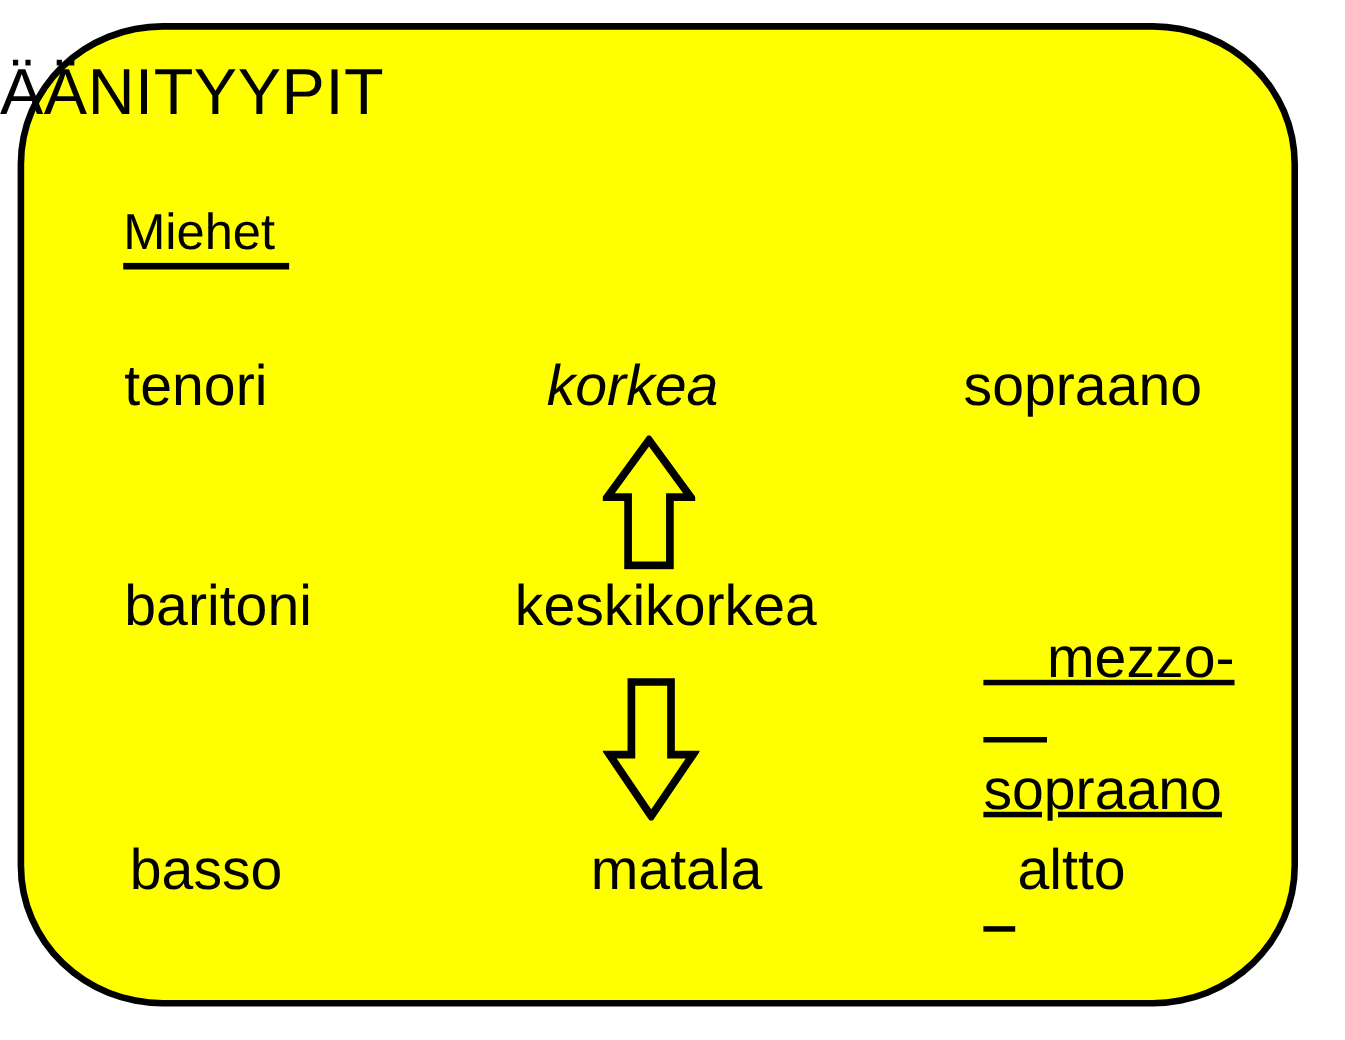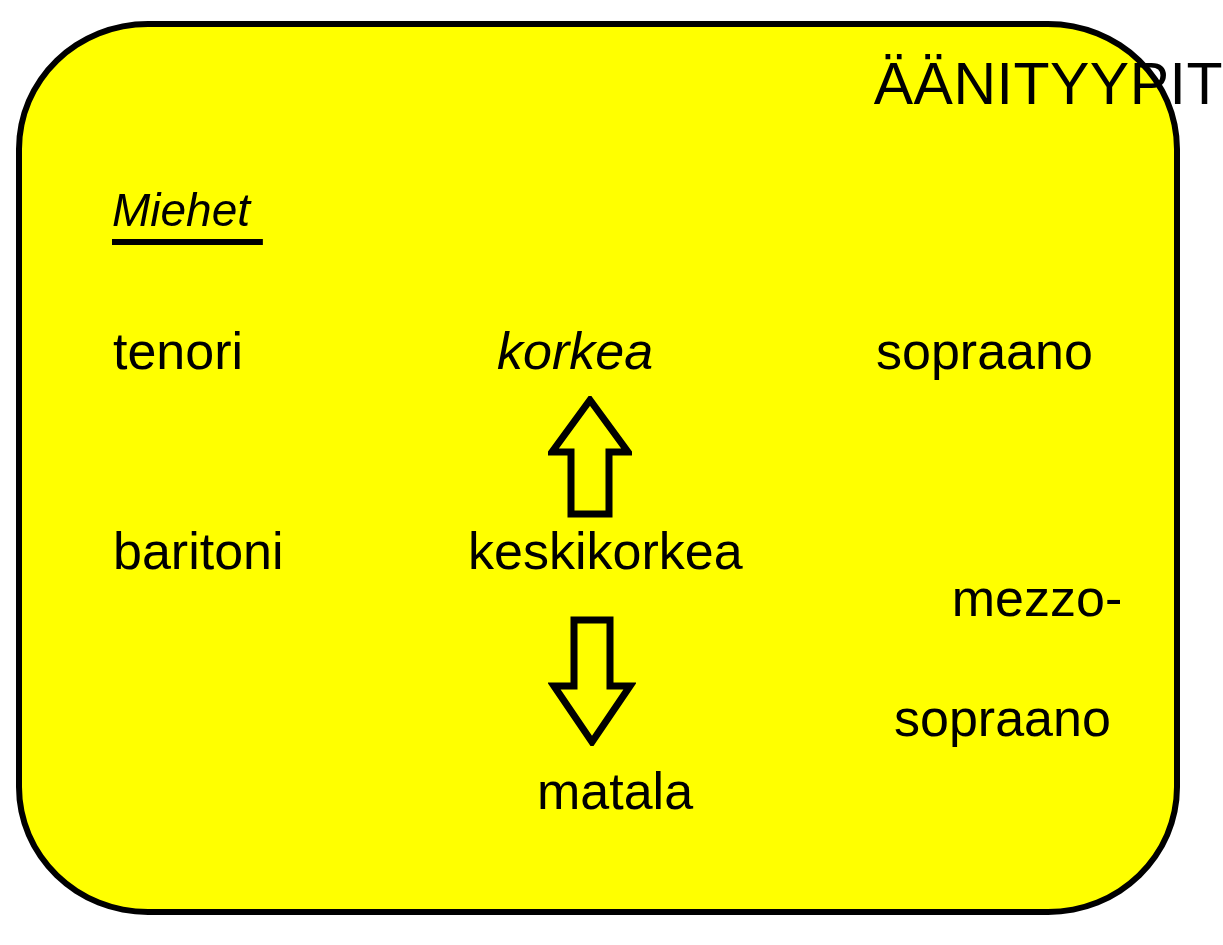--- a/index.html
+++ b/index.html
@@ -40,48 +40,47 @@
     position: absolute;
     color: #000000;
     line-height: 1.0;
     white-space: pre;
   }
 
   .title {
     left: 0;
     top: 55px;
     width: 1223px;
-    text-align: right;
+    text-align: left;
     font-size: 59px;
     letter-spacing: 0.5px;
   }
 
   .col-head {
     font-size: 46px;
     text-decoration: underline;
     text-decoration-thickness: 6px;
     text-underline-offset: 13px;
-    font-style: italic;
   }
   .head-miehet { left: 112px;  top: 187px; }
   .head-naiset { left: 878px;  top: 172px; }
 
   .item {
     font-size: 52px;
   }
 
   
   .m-tenori   { left: 113px; top: 325px; }
   .c-korkea   { left: 497px; top: 325px; font-style: italic; }
   .n-sopraano { left: 876px; top: 325px; }
 
   
   .m-baritoni      { left: 113px; top: 525px; }
   .c-keskikorkea   { left: 456px; top: 525px; margin-left: 12px; }
-  .n-mezzo         { left: 894px; top: 520px; }
+  .n-mezzo         { left: 894px; top: 520px; text-decoration: underline; }
   .n-mezzo .l2     { display: block; margin-top: 16px; }
 
   
   .m-basso  { left: 118px; top: 765px; }
   .c-matala { left: 505px; top: 765px; margin-left: 32px; }
   .n-altto  { left: 925px; top: 765px; }
 
   
   .arrow {
     position: absolute;
@@ -118,15 +117,17 @@
     <span class="l1">mezzo-</span>
     <span class="l2">sopraano</span>
   </div>
 
   <div class="arrow arrow-down">
     <svg viewBox="0 0 88 130" xmlns="http://www.w3.org/2000/svg">
       <polygon points="26,4 62,4 62,70 82,70 44,126 6,70 26,70" fill="#FFFF00" stroke="#000000" stroke-width="7" stroke-linejoin="miter"></polygon>
     </svg>
   </div>
 
+  <div class="txt item m-basso">basso</div>
   <div class="txt item c-matala">matala</div>
+  <div class="txt item n-altto">altto</div>
 
 </div>
 
 </body></html>

